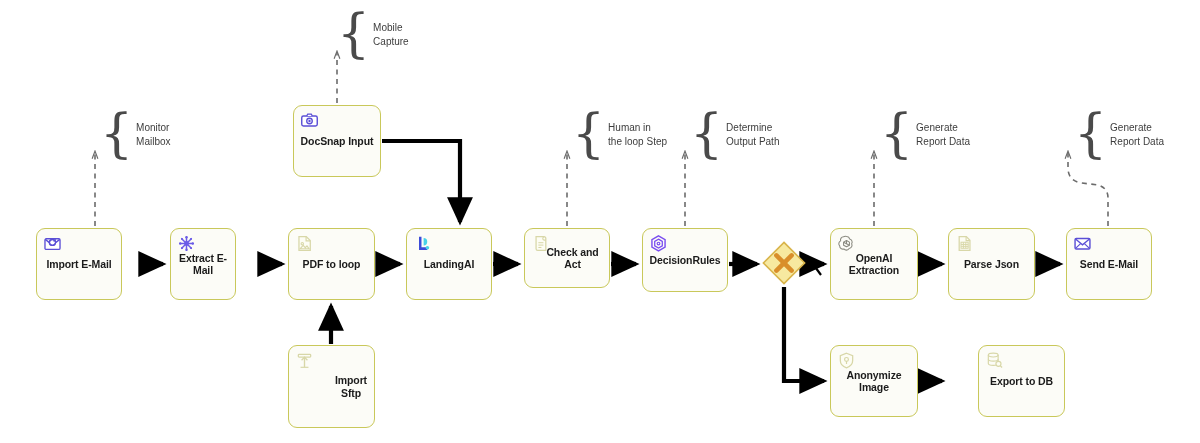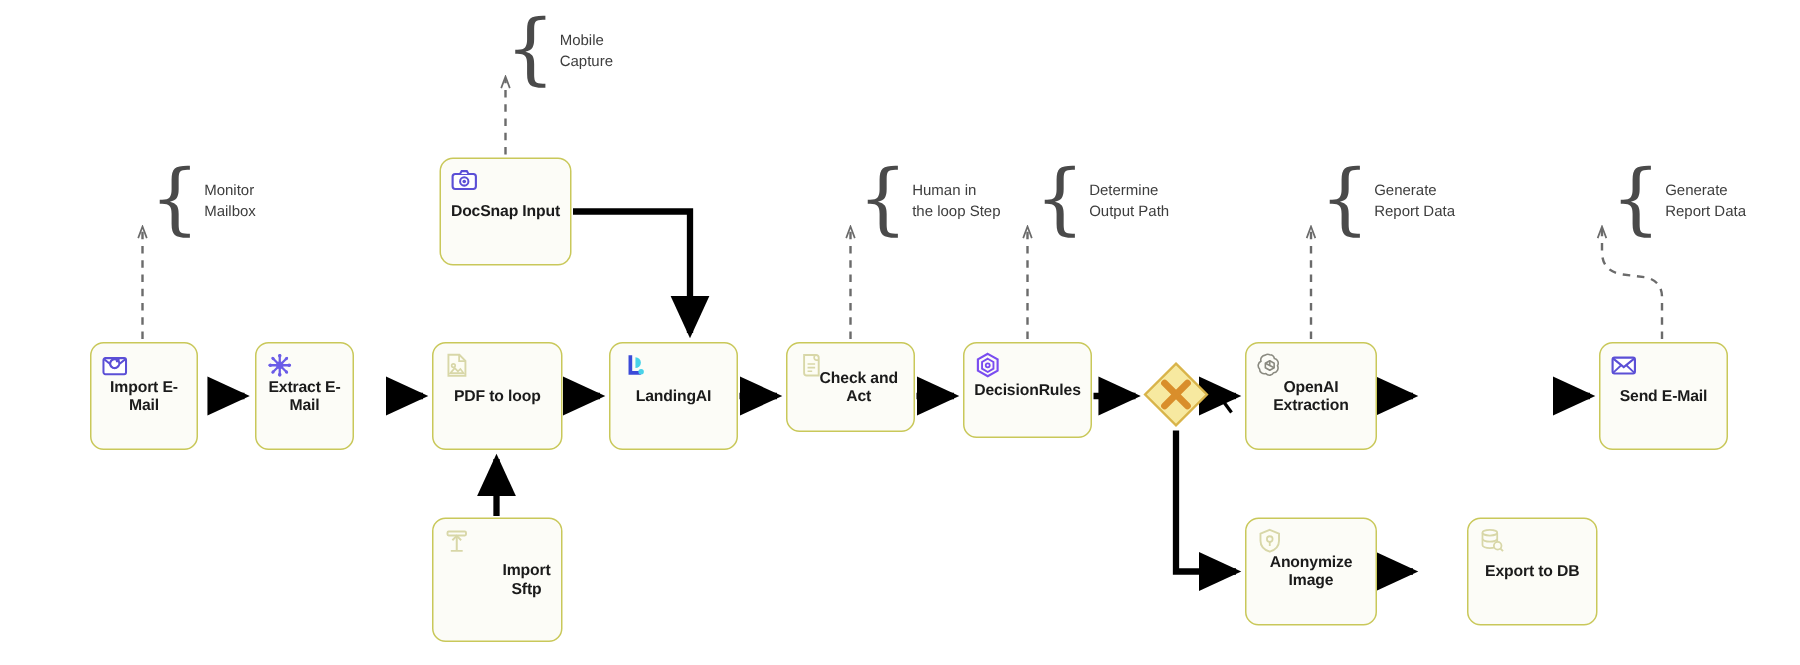--- a/index.html
+++ b/index.html
@@ -98,21 +98,21 @@
     <g stroke="#6b6b6b" stroke-width="1.6" fill="none" stroke-dasharray="5,4.5" marker-end="url(#dash-arrow)">
       <path d="M 95 226 L 95 152"></path>
       <path d="M 337 103 L 337 52"></path>
       <path d="M 567 226 L 567 152"></path>
       <path d="M 685 226 L 685 152"></path>
       <path d="M 874 226 L 874 152"></path>
       <path d="M 1108 226 L 1108 198 Q 1108 188 1098 185 L 1082 183 Q 1068 181 1068 168 L 1068 152"></path>
     </g>
   </svg>
 
-  <div class="node" style="left:60px;top:228px;width:72px;height:72px;">
+  <div class="node" style="left:36px;top:228px;width:86px;height:72px;">
     <span class="nicon">
       <svg viewBox="0 0 24 24">
           <rect x="2.5" y="6" width="19" height="13.5" rx="1.6" fill="#fff" stroke="#5b4fd6" stroke-width="1.7"></rect>
           <path d="M2.8 6.8 L12 14 L21.2 6.8" fill="none" stroke="#5b4fd6" stroke-width="1.7"></path>
           <circle cx="11.9" cy="10.6" r="3.9" fill="#fff" stroke="#5b4fd6" stroke-width="1.6"></circle>
           <path d="M14.6 8.3 A3.6 3.6 0 1 0 15.2 12" fill="none" stroke="#5b4fd6" stroke-width="1.5"></path>
           <path d="M15.4 6.4 l0 2.4 l-2.4 0" fill="none" stroke="#5b4fd6" stroke-width="1.4"></path>
         </svg>
     </span>
     <span class="nlabel">Import E-Mail</span>
@@ -199,20 +199,36 @@
             <path d="M12 3.1 a4 4 0 0 1 3.9 3.2 a4 4 0 0 1 2.6 6.1 a4 4 0 0 1 -3.2 5.9 a4 4 0 0 1 -6.6 .6 a4 4 0 0 1 -5.3 -3.8 a4 4 0 0 1 1.2 -6.4 a4 4 0 0 1 3.6 -5.2 a4 4 0 0 1 3.8 -.4 z"></path>
             <path d="M12 8.2 L15.7 10.3 V14.1 L12 16.2 L8.3 14.1 V10.3 Z"></path>
             <path d="M12 8.2 V12.2 L15.7 14.1"></path>
             <path d="M8.3 10.3 L12 12.2"></path>
           </g>
         </svg>
     </span>
     <span class="nlabel">OpenAI Extraction</span>
   </div>
 
+  <div class="node" style="left:948px;top:228px;width:87px;height:72px;">
+    <span class="nicon">
+      <svg viewBox="0 0 24 24">
+          <path d="M5.3 3.3 h9 L18.9 8 V20.7 H5.3 Z" fill="#fdfdf4" stroke="#d8d7a8" stroke-width="1.6"></path>
+          <path d="M14 3.5 V8.3 H18.8" fill="none" stroke="#d8d7a8" stroke-width="1.4"></path>
+          <rect x="7.6" y="10.4" width="9" height="7.6" fill="none" stroke="#d8d7a8" stroke-width="1.3"></rect>
+          <g stroke="#d8d7a8" stroke-width="1.2">
+            <path d="M7.6 13.2 h9"></path>
+            <path d="M7.6 15.6 h9"></path>
+            <path d="M10.6 10.4 v7.6"></path>
+            <path d="M13.6 10.4 v7.6"></path>
+          </g>
+        </svg>
+    </span>
+    <span class="nlabel">Parse Json</span>
+  </div>
 
   <div class="node" style="left:293px;top:105px;width:88px;height:72px;">
     <span class="nicon">
       <svg viewBox="0 0 24 24">
           <rect x="2.2" y="6.3" width="19.6" height="12.6" rx="2.2" fill="#fff" stroke="#5b4fd6" stroke-width="1.8"></rect>
           <path d="M8.4 6.3 L9.8 3.9 h4.4 l1.4 2.4" fill="#fff" stroke="#5b4fd6" stroke-width="1.7"></path>
           <circle cx="12" cy="12.6" r="3.5" fill="none" stroke="#5b4fd6" stroke-width="1.7"></circle>
           <circle cx="12" cy="12.6" r="1.5" fill="#5b4fd6"></circle>
         </svg>
     </span>

